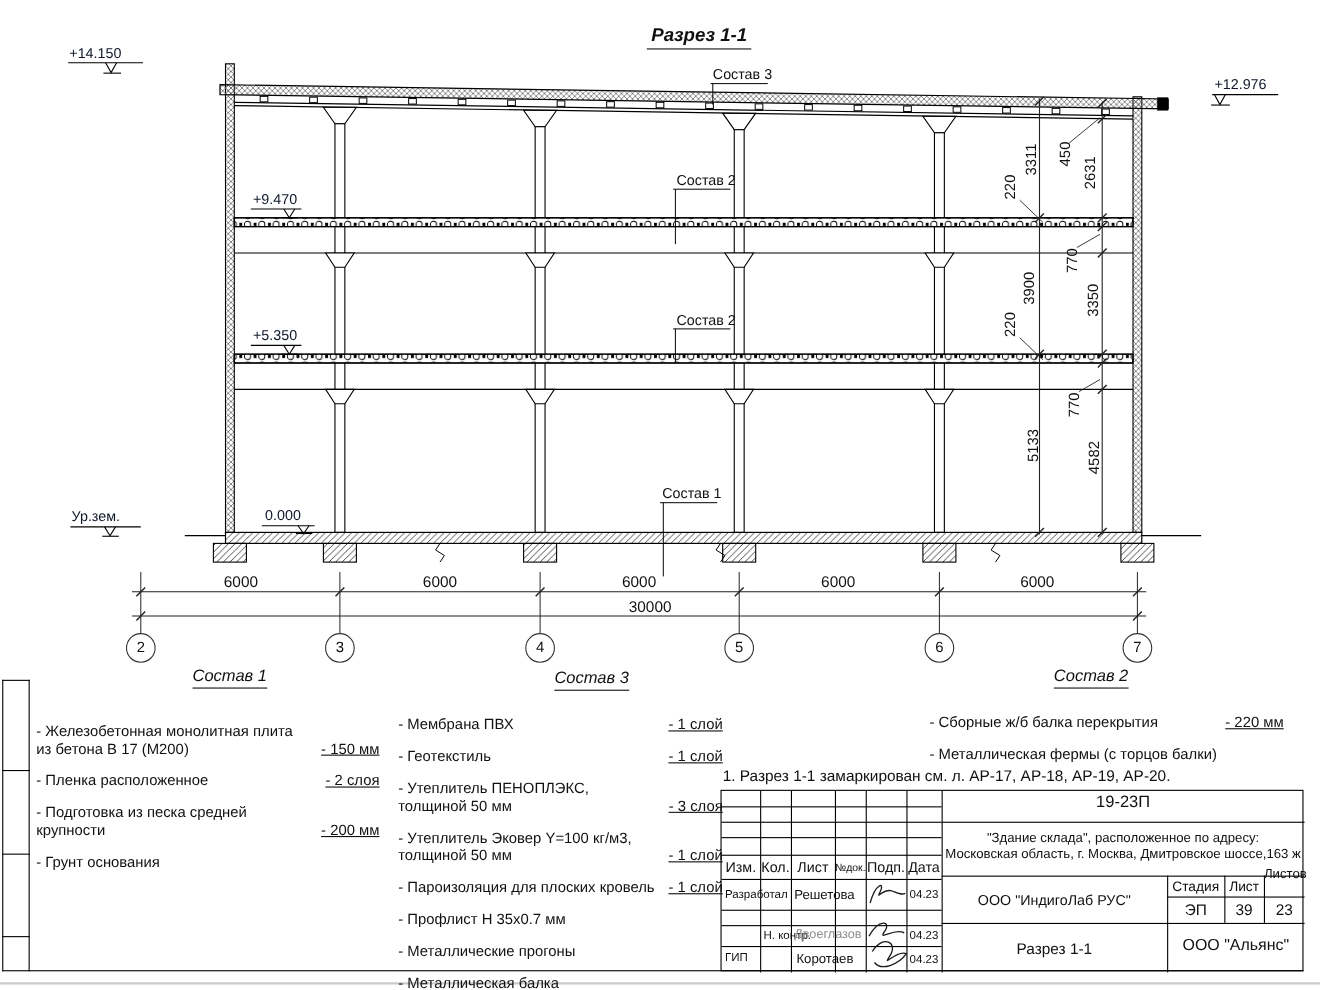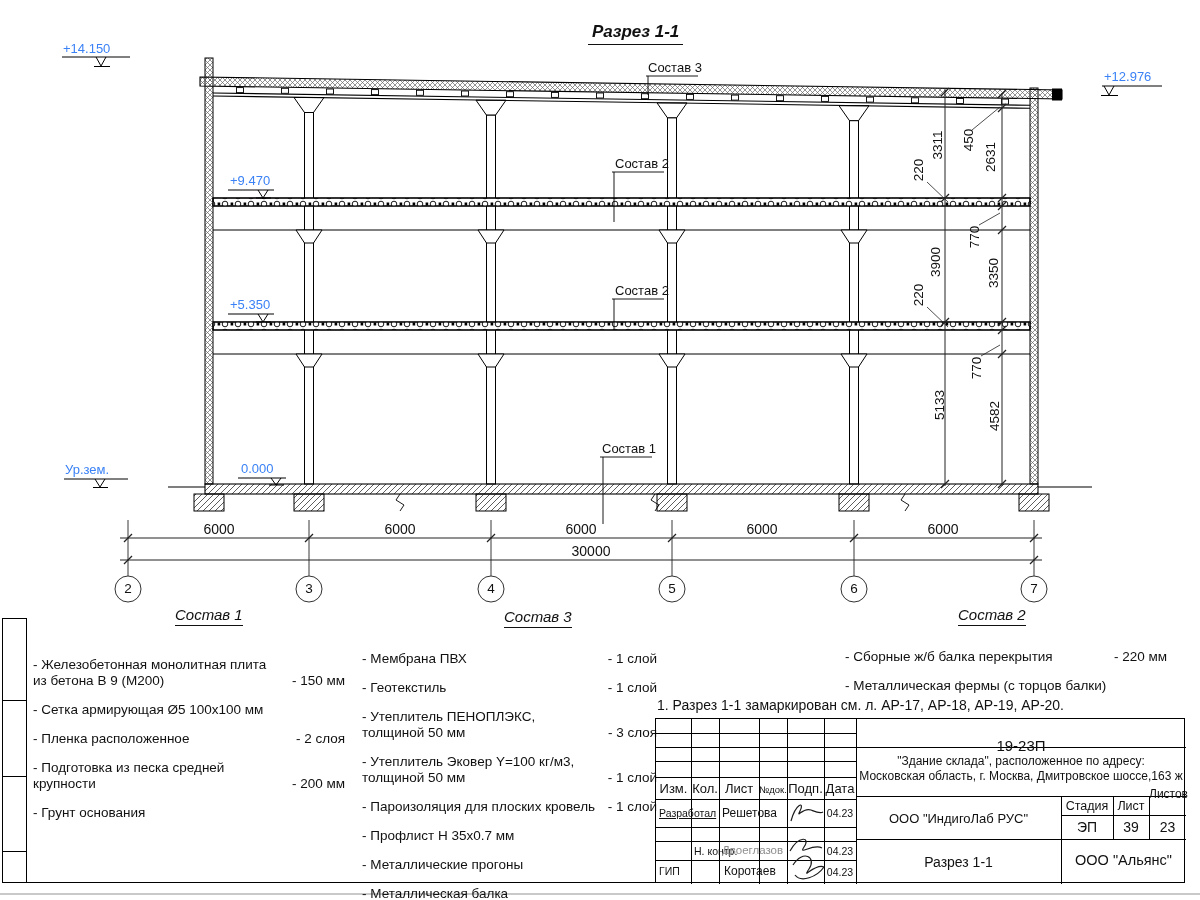--- a/index.html
+++ b/index.html
@@ -2,40 +2,40 @@
 <html><head>
 <meta charset="utf-8">
 <style>
   html,body{margin:0;padding:0;}
   body{
     width:1200px;height:900px;background:#fff;
     font-family:"Liberation Sans","DejaVu Sans",sans-serif;
     color:#111;position:relative;overflow:hidden;
   }
   .abs{position:absolute;}
-  .txt{position:absolute;white-space:nowrap;color:#3b82f6;font-size:13px;}
+  .txt{position:absolute;white-space:nowrap;color:#0f172a;font-size:13px;}
   .rdim{
     position:absolute;width:70px;height:14px;line-height:14px;
     text-align:center;transform:rotate(-90deg);font-size:13.5px;white-space:nowrap;
   }
   .dim6000{position:absolute;width:60px;text-align:center;font-size:14px;}
   .axisnum{position:absolute;width:22px;text-align:center;font-size:13.5px;}
   .callout{position:absolute;font-size:13px;white-space:nowrap;}
   .sheet-title{
     position:absolute;font-size:17px;font-style:italic;font-weight:bold;
     border-bottom:1.4px solid #111;padding:0 4px 2px 4px;white-space:nowrap;
   }
   .legend{position:absolute;font-size:13.5px;line-height:16px;}
   .legend-title{
     display:inline-block;font-size:15px;font-style:italic;
     border-bottom:1.2px solid #111;padding-bottom:2px;white-space:nowrap;
   }
   .legend-item{display:flex;align-items:flex-end;margin-top:13px;}
   .li-name{white-space:pre-line;}
-  .li-qty{margin-left:auto;white-space:nowrap;padding-left:8px;}
+  .li-qty{margin-left:auto;white-space:nowrap;padding-left:8px;text-decoration:underline;}
   .note{position:absolute;font-size:14px;white-space:nowrap;}
   
   .stamp{position:absolute;left:655px;top:718px;width:530px;height:165px;border:1.6px solid #000;box-sizing:border-box;}
   .stamp .vl{position:absolute;width:1px;background:#000;}
   .stamp .hl{position:absolute;height:1px;background:#000;}
   .stamp .cell{position:absolute;text-align:center;white-space:nowrap;}
   .frame-line{position:absolute;background:#000;}
   .sheet-edge{position:absolute;background:#c9c9c9;}
 </style>
 </head>
@@ -289,26 +289,22 @@
 <div class="axisnum" style="left:480px;top:581px;">4</div>
 <div class="axisnum" style="left:661px;top:581px;">5</div>
 <div class="axisnum" style="left:843px;top:581px;">6</div>
 <div class="axisnum" style="left:1023px;top:581px;">7</div>
 
 <div class="legend" style="left:33px;top:607px;width:312px;">
   <div style="text-align:left;"><span class="legend-title" style="margin-left:142px;">Состав 1</span></div>
   <div style="height:18px;"></div>
   <div class="legend-item">
       <span class="li-name">- Железобетонная  монолитная плита
-из бетона В 9 (М200)</span>
+из бетона В 17 (М200)</span>
       <span class="li-qty">- 150 мм</span>
-    </div>
-  <div class="legend-item">
-      <span class="li-name">- Сетка армирующая Ø5 100x100 мм</span>
-      <span class="li-qty"></span>
     </div>
   <div class="legend-item">
       <span class="li-name">- Пленка расположенное</span>
       <span class="li-qty">-  2 слоя</span>
     </div>
   <div class="legend-item">
       <span class="li-name">- Подготовка из песка средней
 крупности</span>
       <span class="li-qty">- 200 мм</span>
     </div>
@@ -398,39 +394,39 @@
   <div class="vl" style="left:457px;top:77px;height:43px;"></div>
   <div class="vl" style="left:493px;top:77px;height:43px;"></div>
 
   <div class="cell" style="left:0;width:35px;top:62px;font-size:13px;">Изм.</div>
   <div class="cell" style="left:35px;width:28px;top:62px;font-size:13px;">Кол.</div>
   <div class="cell" style="left:63px;width:40px;top:62px;font-size:13px;">Лист</div>
   <div class="cell" style="left:103px;width:28px;top:65px;font-size:9.5px;">№док.</div>
   <div class="cell" style="left:131px;width:37px;top:62px;font-size:13px;">Подп.</div>
   <div class="cell" style="left:168px;width:32px;top:62px;font-size:13px;">Дата</div>
 
-  <div class="cell" style="left:3px;width:60px;top:88px;text-align:left;font-size:10.5px;text-decoration:underline;">Разработал</div>
+  <div class="cell" style="left:3px;width:60px;top:88px;text-align:left;font-size:10.5px;">Разработал</div>
   <div class="cell" style="left:66px;width:62px;top:87px;text-align:left;font-size:12px;">Решетова</div>
   <div class="cell" style="left:168px;width:32px;top:88px;font-size:10.5px;">04.23</div>
   <div class="cell" style="left:3px;width:60px;top:126px;text-align:left;font-size:10.5px;padding-left:35px;">Н. контр.</div>
   <div class="cell" style="left:66px;width:64px;top:125px;text-align:left;font-size:11.5px;color:#8e8e8e;">Двоеглазов</div>
   <div class="cell" style="left:168px;width:32px;top:126px;font-size:10.5px;">04.23</div>
   <div class="cell" style="left:3px;width:60px;top:146px;text-align:left;font-size:10.5px;">ГИП</div>
   <div class="cell" style="left:68px;width:62px;top:145px;text-align:left;font-size:12px;">Коротаев</div>
   <div class="cell" style="left:168px;width:32px;top:147px;font-size:10.5px;">04.23</div>
 
   <svg class="abs" style="left:131px;top:80px;" width="40" height="85" viewBox="0 0 40 85">
     <g stroke="#1b1b1b" stroke-width="1.2" fill="none">
       <path d="M4,22 C9,4 18,2 13,12 C9,20 16,8 24,11 C29,13 33,15 36,13"></path>
       <path d="M3,52 C12,36 24,38 17,48 C11,57 26,44 35,49"></path>
       <path d="M6,66 C16,50 30,58 22,70 C14,82 28,64 37,68 C30,78 14,84 8,76"></path>
     </g>
   </svg>
 
-  <div class="cell" style="left:200px;width:330px;top:18px;font-size:15px;">19-23П</div>
+  <div class="cell" style="left:200px;width:330px;top:2px;font-size:15px;">19-23П</div>
   <div class="cell" style="left:200px;width:330px;top:35px;font-size:12px;">"Здание склада", расположенное по адресу:</div>
   <div class="cell" style="left:200px;width:330px;top:50px;font-size:12px;">Московская область, г. Москва, Дмитровское шоссе,163 ж</div>
   <div class="cell" style="left:200px;width:205px;top:92px;font-size:13px;">ООО "ИндигоЛаб РУС"</div>
   <div class="cell" style="left:405px;width:52px;top:80px;font-size:12.5px;">Стадия</div>
   <div class="cell" style="left:457px;width:36px;top:80px;font-size:12.5px;">Лист</div>
   <div class="cell" style="left:493px;width:37px;top:68px;font-size:12px;">Листов</div>
   <div class="cell" style="left:405px;width:52px;top:100px;font-size:14px;">ЭП</div>
   <div class="cell" style="left:457px;width:36px;top:100px;font-size:14px;">39</div>
   <div class="cell" style="left:493px;width:37px;top:100px;font-size:14px;">23</div>
   <div class="cell" style="left:200px;width:205px;top:135px;font-size:14px;">Разрез 1-1</div>

